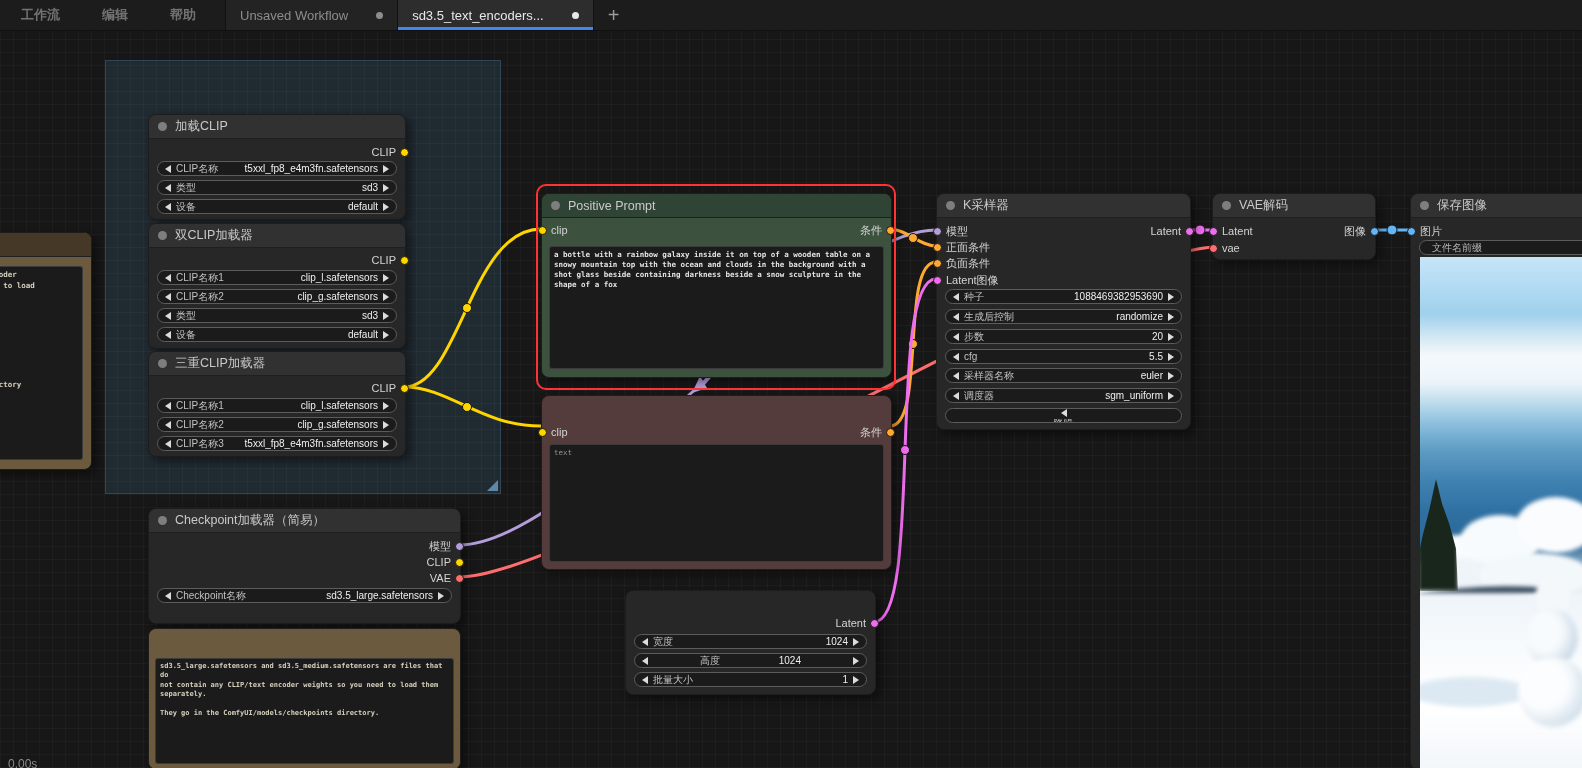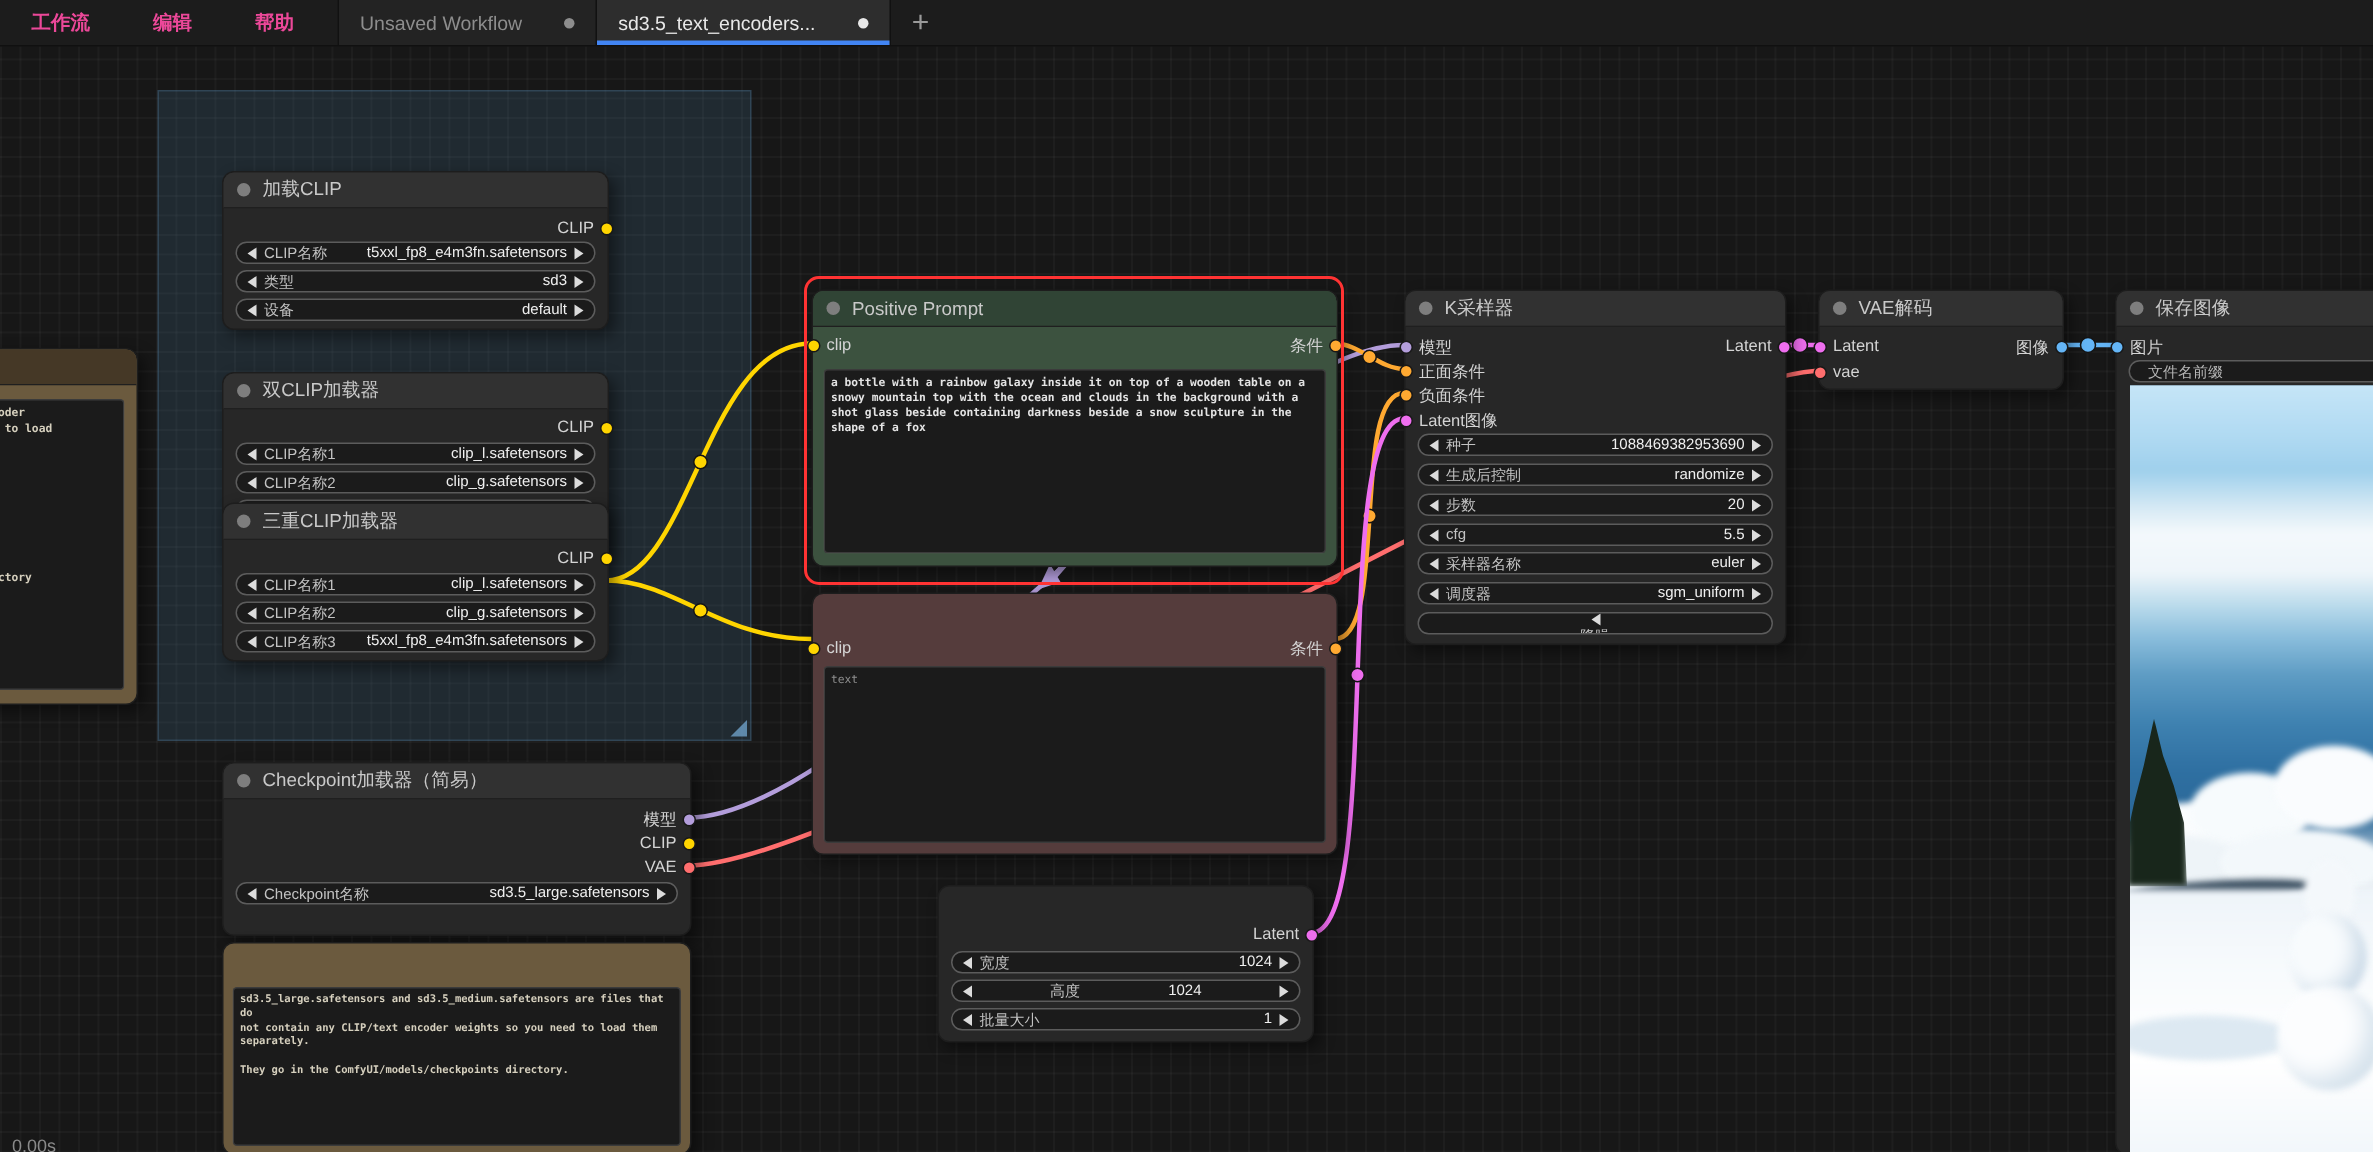--- a/index.html
+++ b/index.html
@@ -4,21 +4,21 @@
 <style>
   html,body{margin:0;padding:0;background:#000;}
   #page{position:relative;width:1582px;height:768px;overflow:hidden;
     font-family:"Liberation Sans",sans-serif;
     background:
       linear-gradient(rgba(255,255,255,0.030) 1px, transparent 1px) 0 0/13px 13px,
       linear-gradient(90deg, rgba(255,255,255,0.030) 1px, transparent 1px) 0 0/13px 13px,
       #171717;}
   
   #topbar{position:absolute;left:0;top:0;width:1582px;height:30px;background:#1c1c1c;z-index:50;display:flex;align-items:stretch;border-bottom:1px solid #101010;}
-  .menu-item{color:#ec4899;font-weight:bold;font-size:13px;padding:0 21px;display:flex;align-items:center;cursor:pointer;}
+  .menu-item{color:#737373;font-weight:bold;font-size:13px;padding:0 21px;display:flex;align-items:center;cursor:pointer;}
   .tab{display:flex;align-items:center;gap:28px;padding:0 14px;font-size:13px;border-right:1px solid #111;position:relative;}
   .tab.inactive{background:#232323;color:#8d8d8d;border-left:1px solid #111;}
   .tab.active{background:#2d2d2d;color:#e8e8e8;}
   .tab.active:after{content:"";position:absolute;left:0;right:0;bottom:0;height:3px;background:#4285f4;}
   .tab-dot{width:7px;height:7px;border-radius:50%;}
   .newtab{width:40px;display:flex;align-items:center;justify-content:center;color:#9a9a9a;font-size:20px;cursor:pointer;}
   
   .group{position:absolute;left:105px;top:60px;width:394px;height:432px;background:rgba(68,118,156,0.20);border:1px solid rgba(90,140,180,0.28);z-index:1;}
   .group-header{height:27px;background:rgba(56,106,146,0.55);display:flex;align-items:center;padding:0 6px;}
   .group-title{color:#5795cc;font-size:19px;}
@@ -122,21 +122,21 @@
         <span class="arrR"></span>
       </div>
     <div class="widget" style="left:8px;top:84px;width:240px;">
         <span class="arrL"></span>
         <span class="wlab">设备</span>
         <span class="wval">default</span>
         <span class="arrR"></span>
       </div>
   </div>
 
-  <div class="node" style="left:148px;top:248px;width:256px;height:124px;">
+  <div class="node" style="left:148px;top:223px;width:256px;height:124px;">
     <div class="ntitle">
         <span class="tdot"></span>
         <span>双CLIP加载器</span>
       </div>
     <div class="srow out" style="top:28px;">
         <span>CLIP</span>
       </div>
     <div class="sdot" style="left:251px;top:32px;background:#FFD500;"></div>
     <div class="widget" style="left:8px;top:46px;width:240px;">
         <span class="arrL"></span>
@@ -157,21 +157,21 @@
         <span class="arrR"></span>
       </div>
     <div class="widget" style="left:8px;top:103px;width:240px;">
         <span class="arrL"></span>
         <span class="wlab">设备</span>
         <span class="wval">default</span>
         <span class="arrR"></span>
       </div>
   </div>
 
-  <div class="node" style="left:148px;top:335px;width:256px;height:104px;">
+  <div class="node" style="left:148px;top:351px;width:256px;height:104px;">
     <div class="ntitle">
         <span class="tdot"></span>
         <span>三重CLIP加载器</span>
       </div>
     <div class="srow out" style="top:28px;">
         <span>CLIP</span>
       </div>
     <div class="sdot" style="left:251px;top:32px;background:#FFD500;"></div>
     <div class="widget" style="left:8px;top:46px;width:240px;">
         <span class="arrL"></span>

